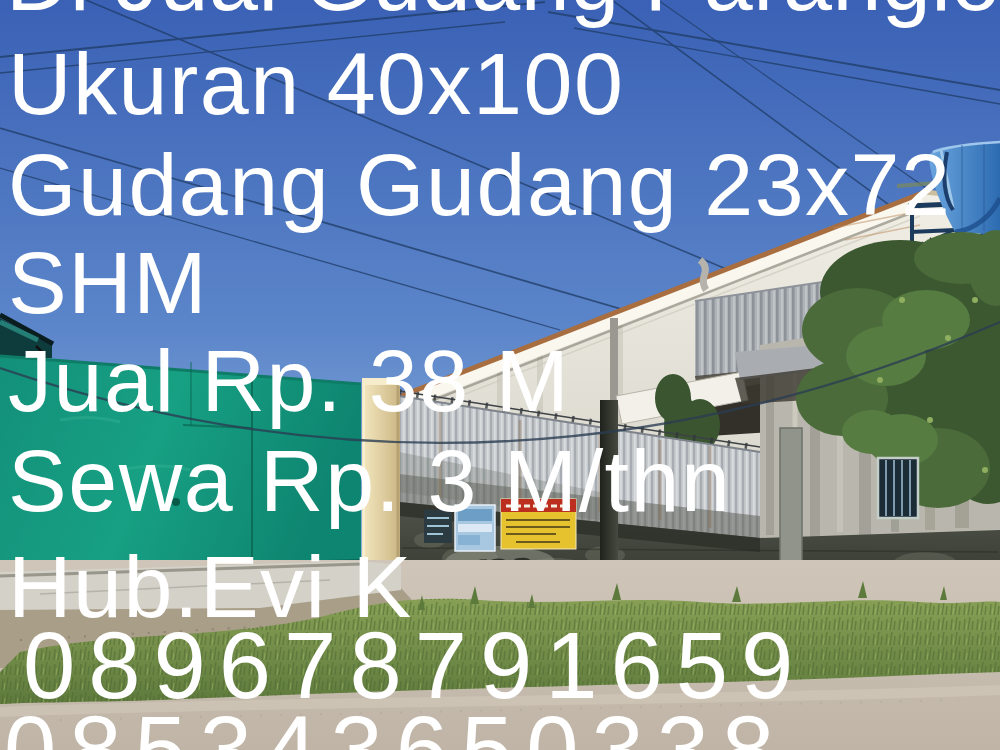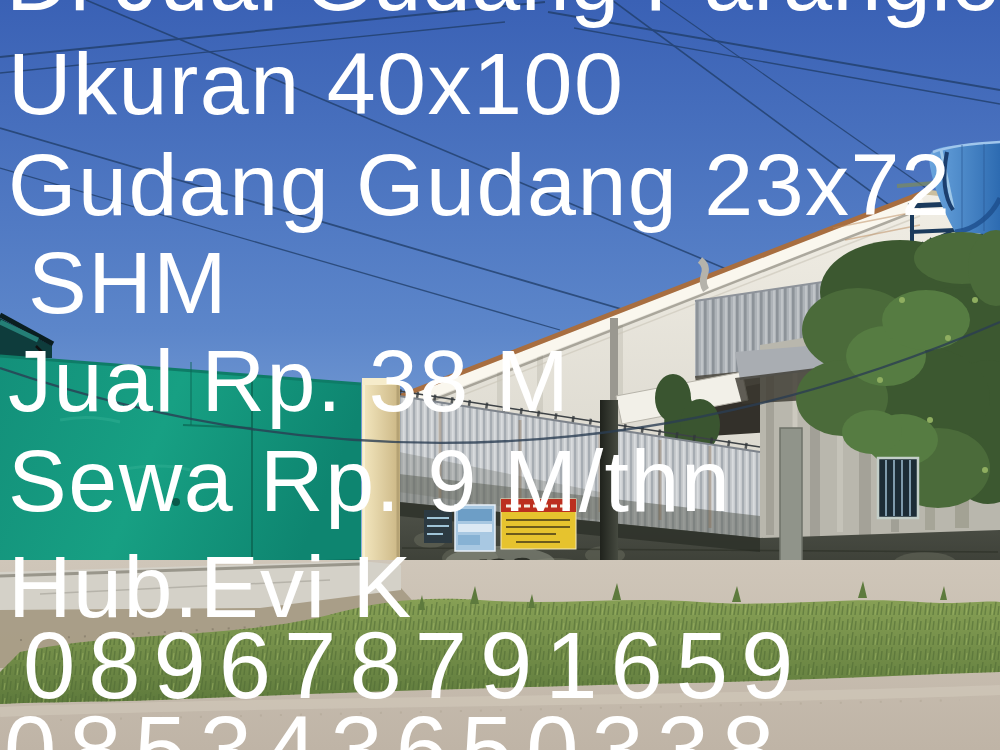--- a/index.html
+++ b/index.html
@@ -5,21 +5,21 @@
   html,body{margin:0;padding:0;background:#222;}
   .stage{position:relative;width:1000px;height:750px;overflow:hidden;background:#d946ef;
          font-family:"Liberation Sans","DejaVu Sans",sans-serif;}
   .scene{position:absolute;left:0;top:0;width:1000px;height:750px;display:block;}
   .ovl{position:absolute;left:8px;white-space:nowrap;color:#ffffff;
        font-family:"Liberation Sans","DejaVu Sans",sans-serif;font-weight:400;
        font-size:88px;line-height:1.05;letter-spacing:1.5px;}
   .l1{top:-66px;left:6px;letter-spacing:.5px;}
   .l2{top:38px;}
   .l3{top:139px;}
-  .l4{top:237px;margin-left:20px;}
+  .l4{top:237px;}
   .l5{top:335px;}
   .l6{top:435px;}
   .l7{top:541px;}
   .l8{top:617px;font-size:94px;letter-spacing:13px;margin-left:15px;}
   .l9{top:701px;left:4px;font-size:94px;letter-spacing:13px;}
 </style>
 </head>
 <body>
 
 <div class="stage">
@@ -297,19 +297,19 @@
 
     <path d="M0,368 Q500,538 1000,322" stroke="#2a3d52" stroke-width="2.3" opacity=".8" fill="none"></path>
   </svg>
 
   <div>
     <div class="ovl l1">Di Jual Gudang Parangloe</div>
     <div class="ovl l2">Ukuran 40x100</div>
     <div class="ovl l3">Gudang Gudang 23x72</div>
     <div class="ovl l4">SHM</div>
     <div class="ovl l5">Jual Rp. 38 M</div>
-    <div class="ovl l6">Sewa Rp. 9 M/thn</div>
+    <div class="ovl l6">Sewa Rp. 3 M/thn</div>
     <div class="ovl l7">Hub.Evi K</div>
     <div class="ovl l8">089678791659</div>
     <div class="ovl l9">085343650338</div>
   </div>
 
 </div>
 
 </body></html>

